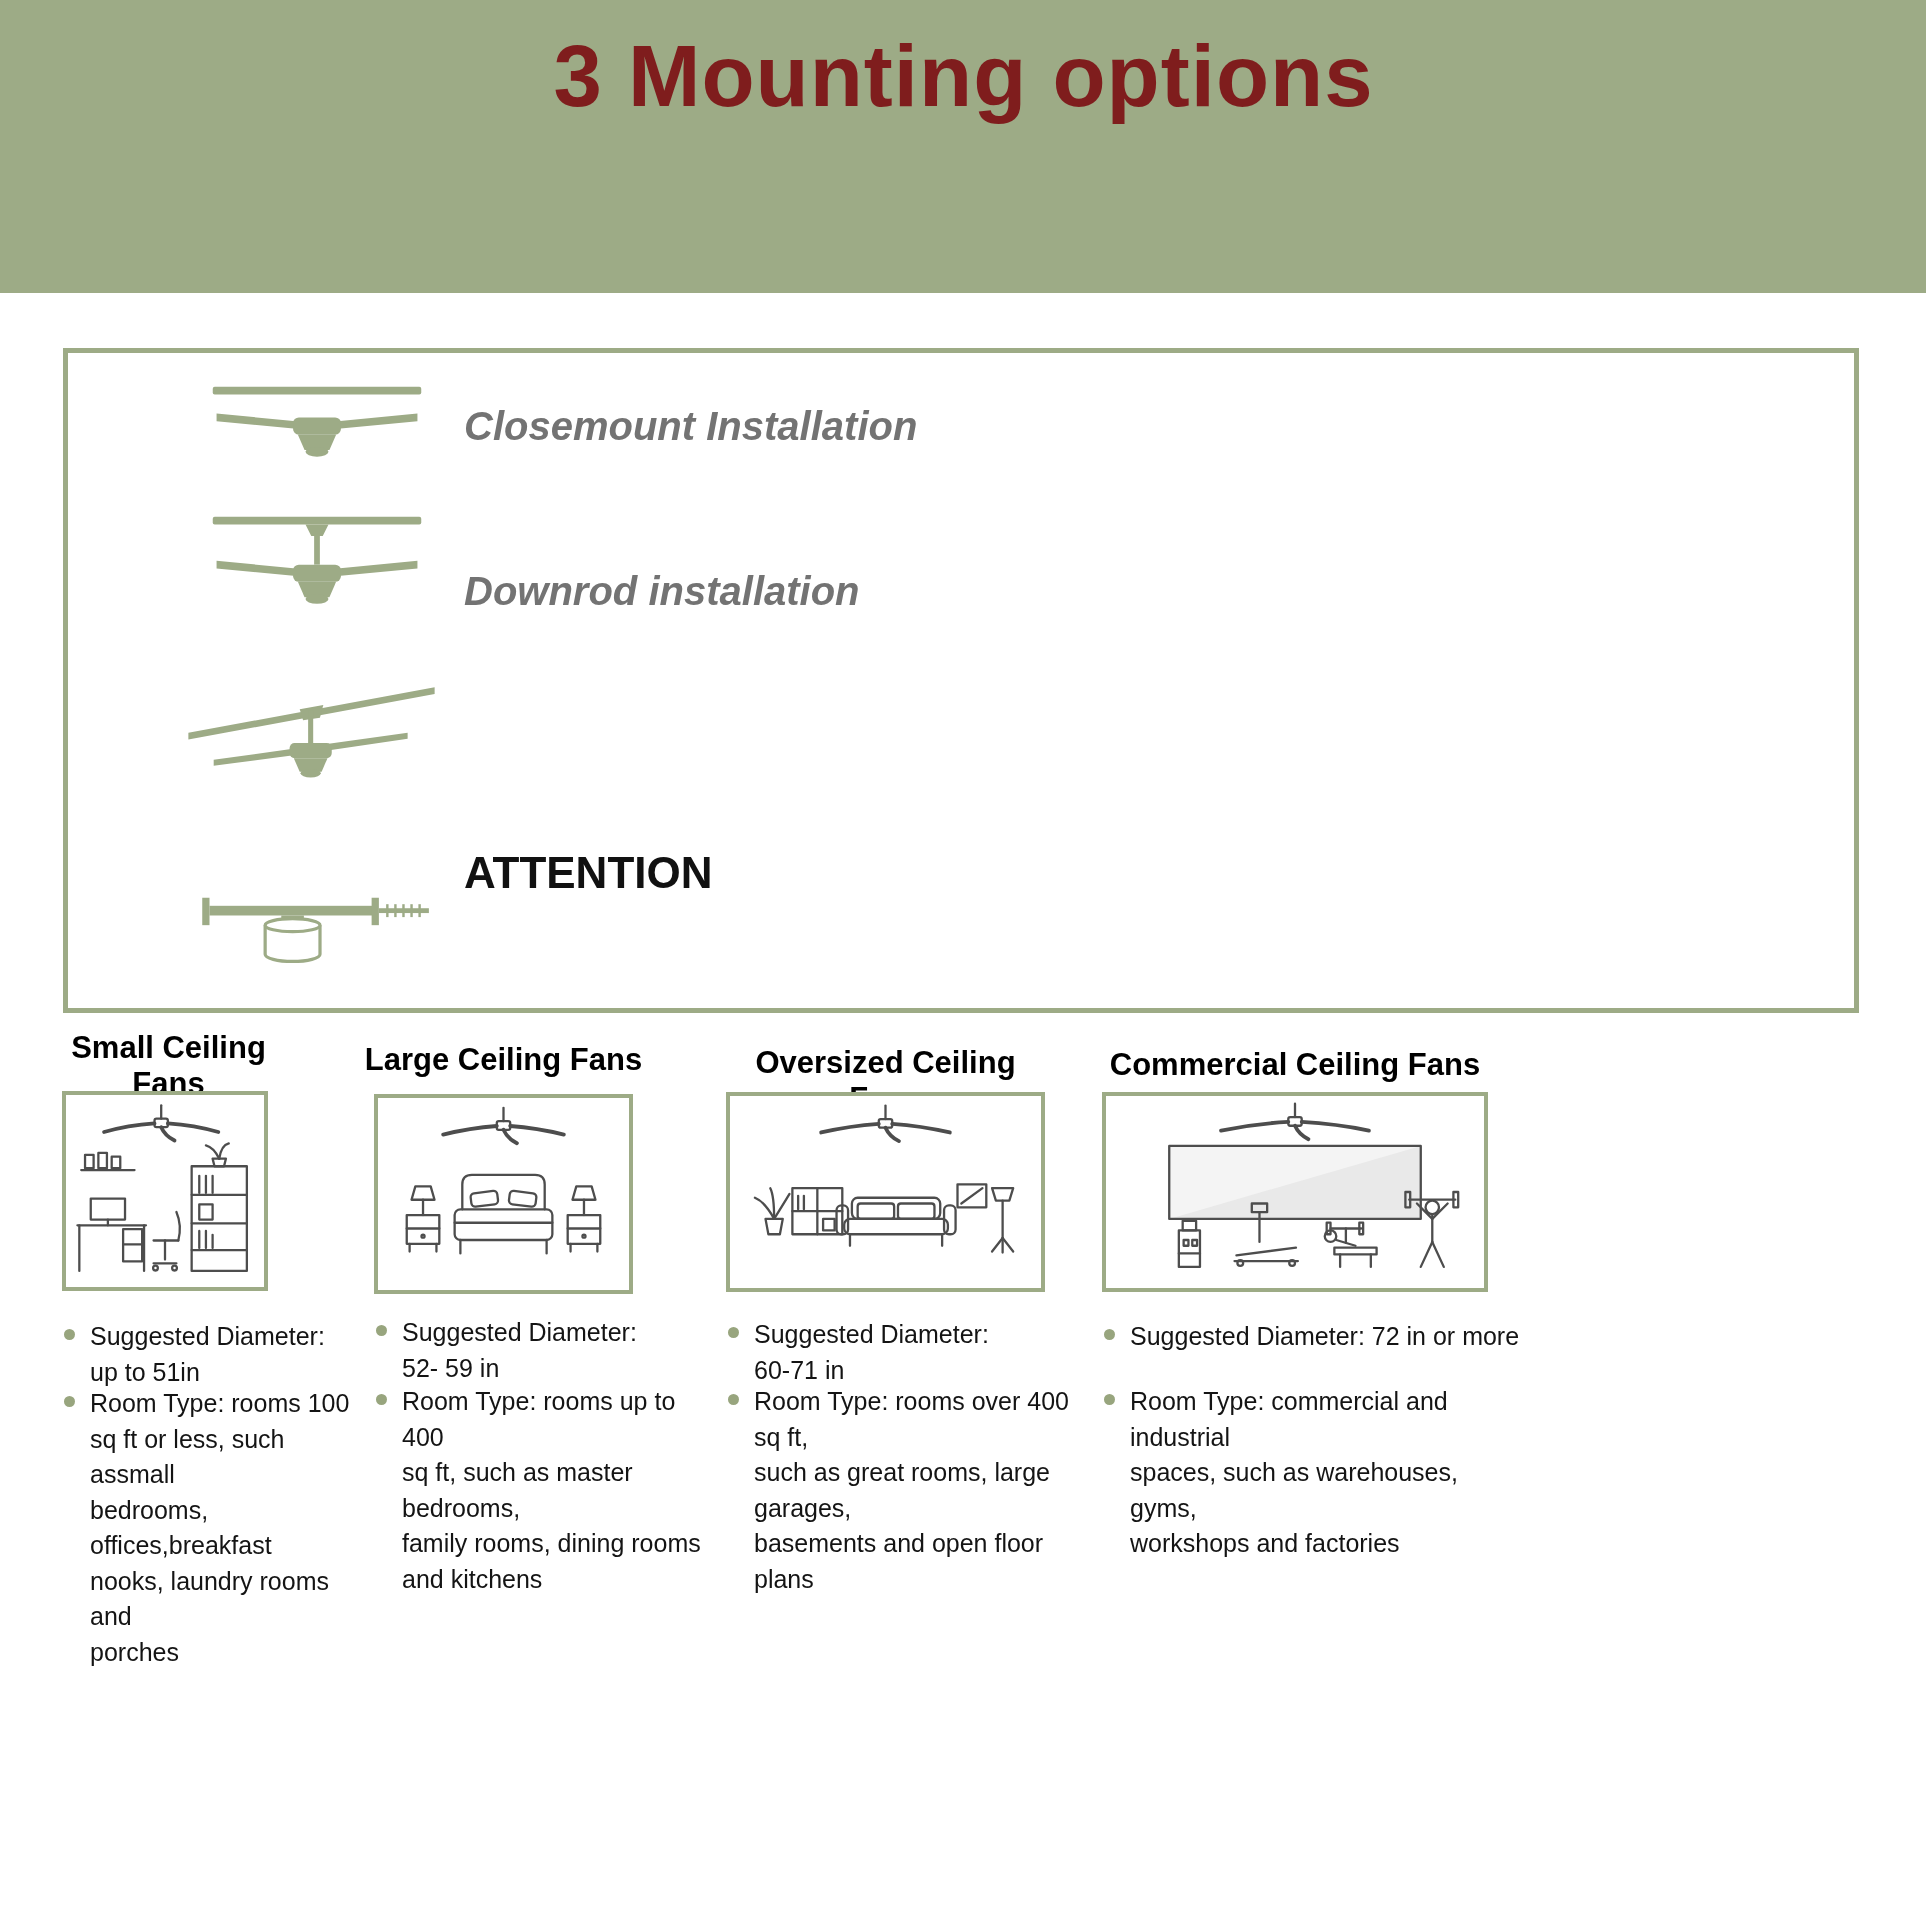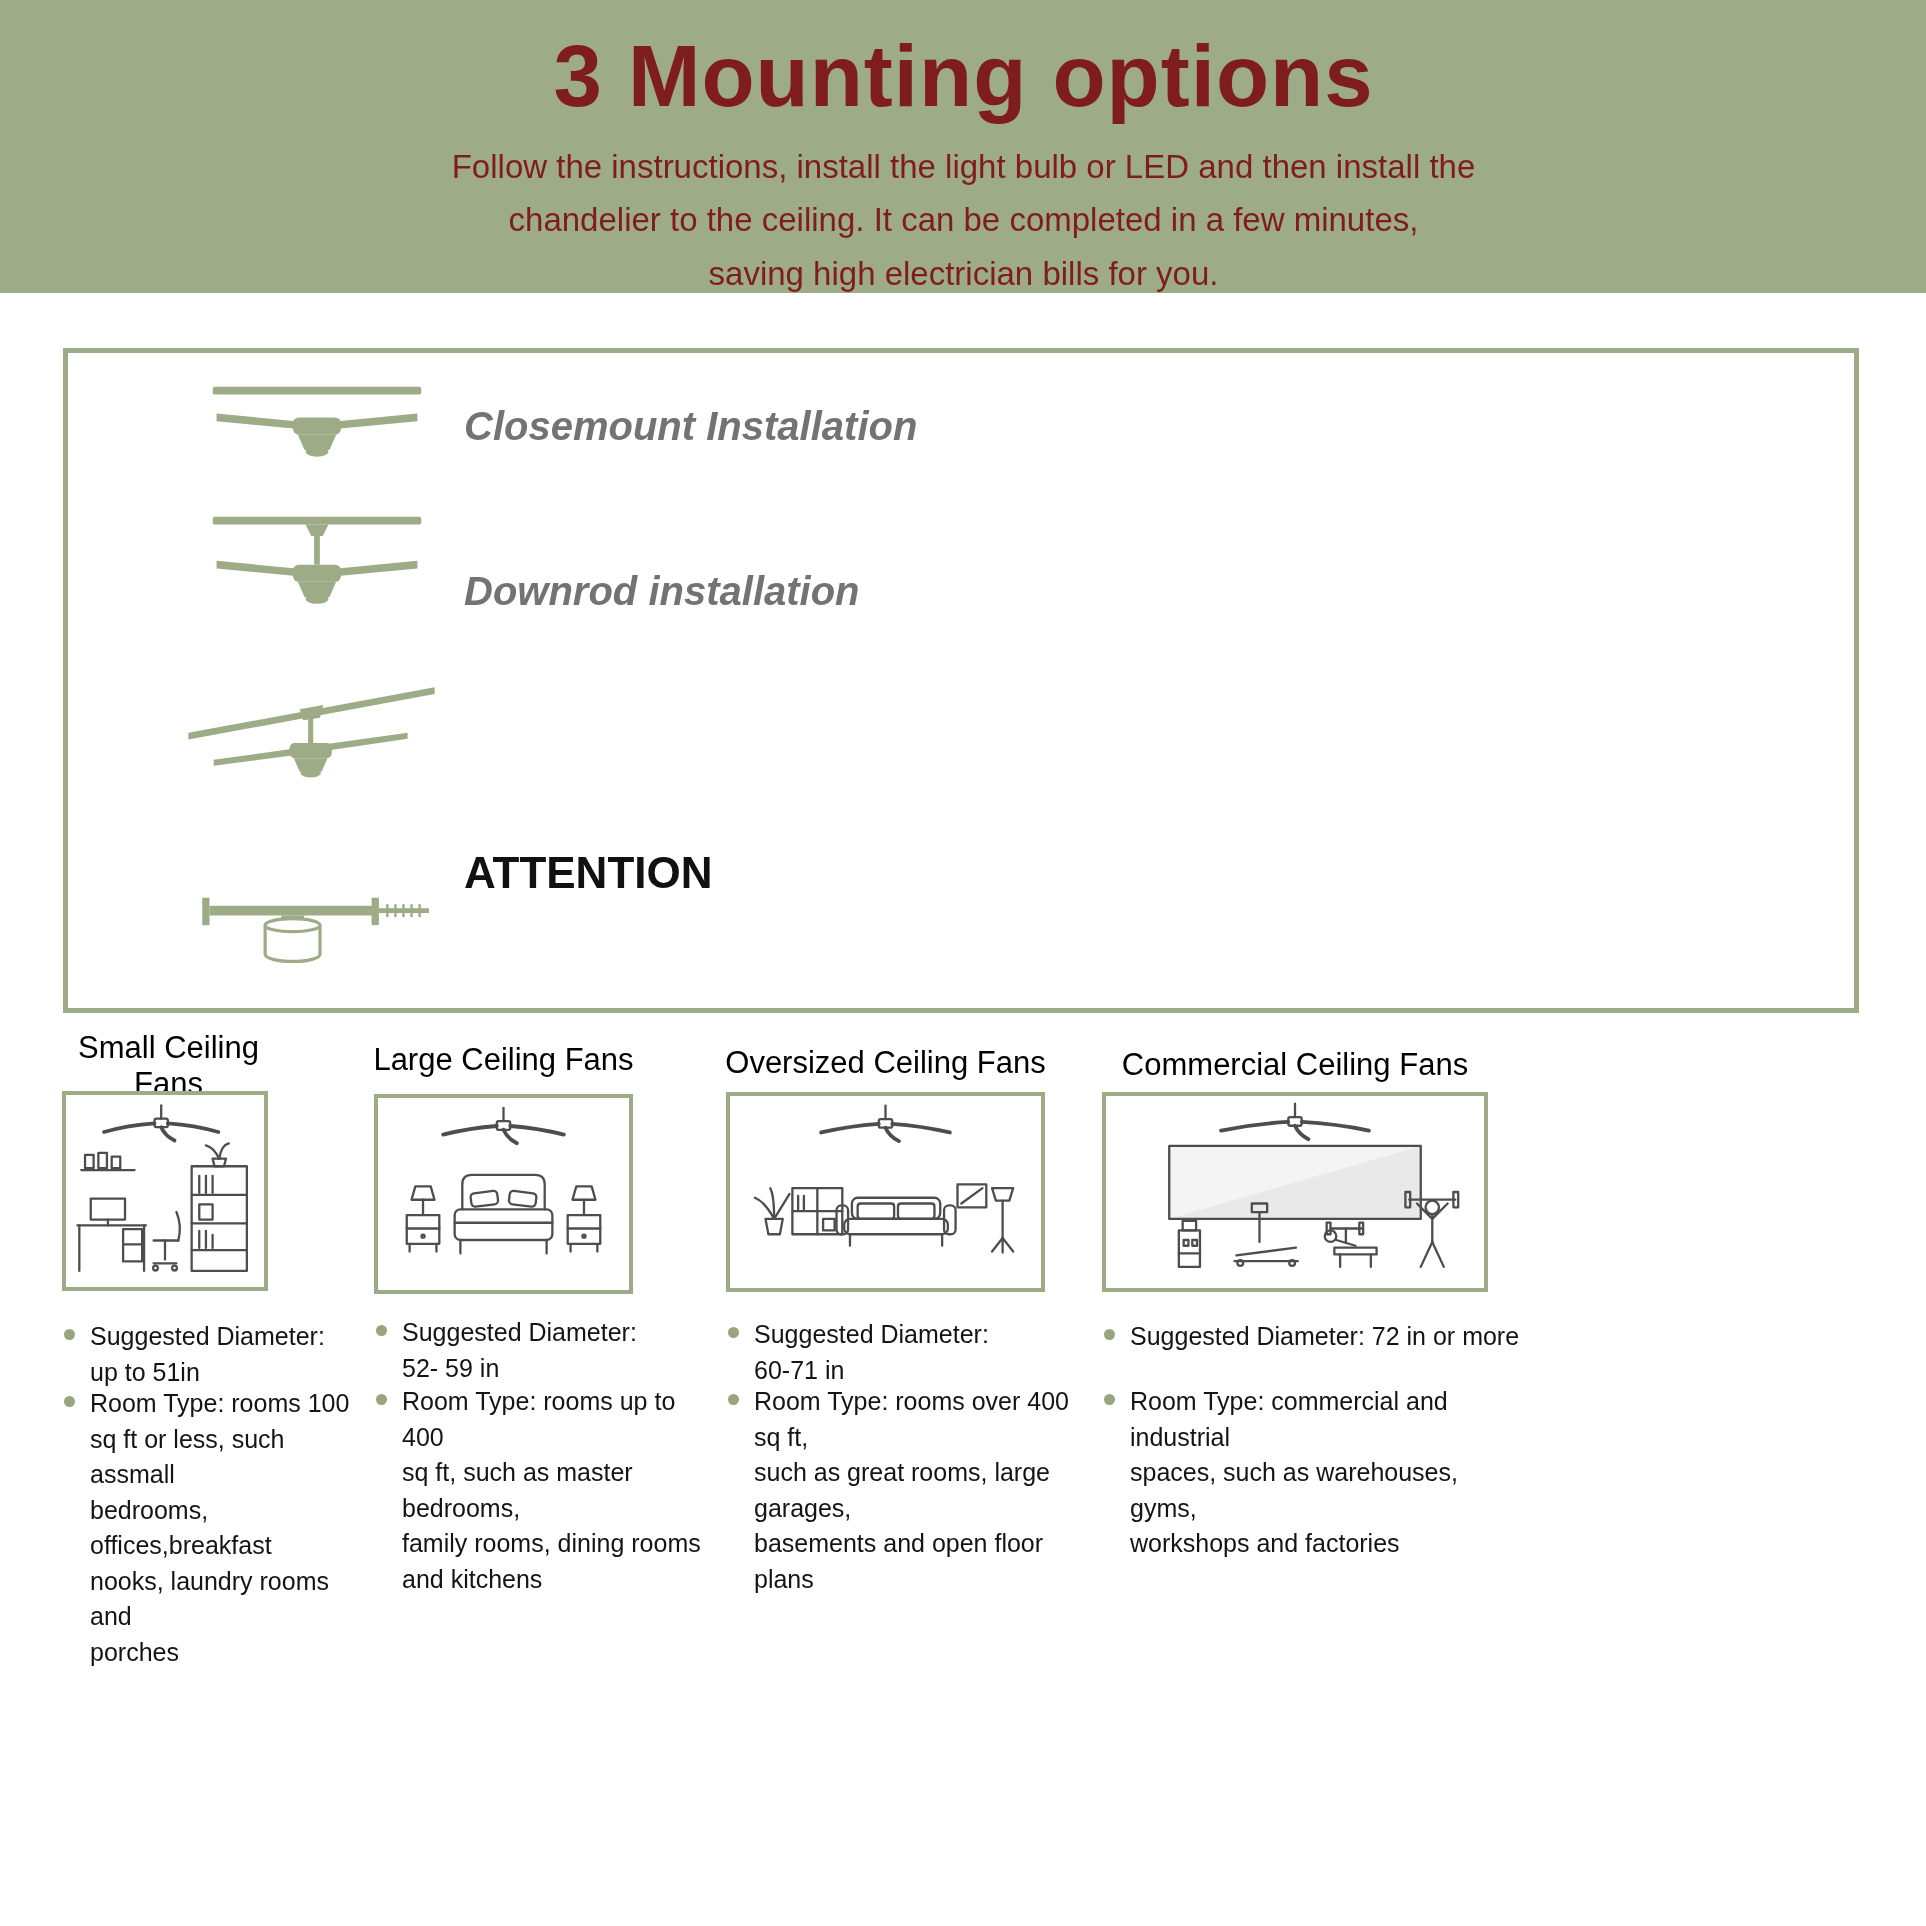--- a/index.html
+++ b/index.html
@@ -39,43 +39,40 @@
   .attention-title{
     position:absolute;left:396px;top:495px;font-size:44px;font-weight:700;
   }
   .attention-body{
     position:absolute;left:396px;top:556px;font-size:27px;font-weight:700;
     line-height:1.4;color:#1a1a1a;
   }
 
   
   .cat-title{
-    position:absolute;font-size:31px;font-weight:400;text-align:center;color:#000;
+    position:absolute;font-size:31px;font-weight:700;text-align:center;color:#000;
   }
   .cat-box{
     position:absolute;border:4px solid var(--green);background:#ffffff;
   }
   .cat-box svg{display:block;width:100%;height:100%;}
   .bullet{
     position:absolute;font-size:25px;line-height:1.42;color:#141414;
     padding-left:28px;
   }
   .bullet::before{
     content:"";position:absolute;left:2px;top:10px;width:11px;height:11px;
     border-radius:50%;background:#98a57e;
   }
 </style>
 </head>
 <body>
 
 <div class="header">
   <div class="title">3 Mounting options</div>
-  <div class="subtitle preline">Follow the instructions, install the light bulb or LED and then install the
-chandelier to the ceiling. It can be completed in a few minutes,
-saving high electrician bills for you.</div>
 </div>
 
 <div class="mount-box">
 
   <div class="opt-icon" style="left:139px;top:30px;width:220px;">
     <svg viewBox="0 0 230 100" width="220" fill="#9dab86">
       <rect x="6" y="4" width="218" height="8" rx="2"></rect>
       <polygon points="115,42 10,32 10,40 115,50"></polygon>
       <polygon points="115,42 220,32 220,40 115,50"></polygon>
       <rect x="90" y="36" width="50" height="18" rx="6"></rect>

